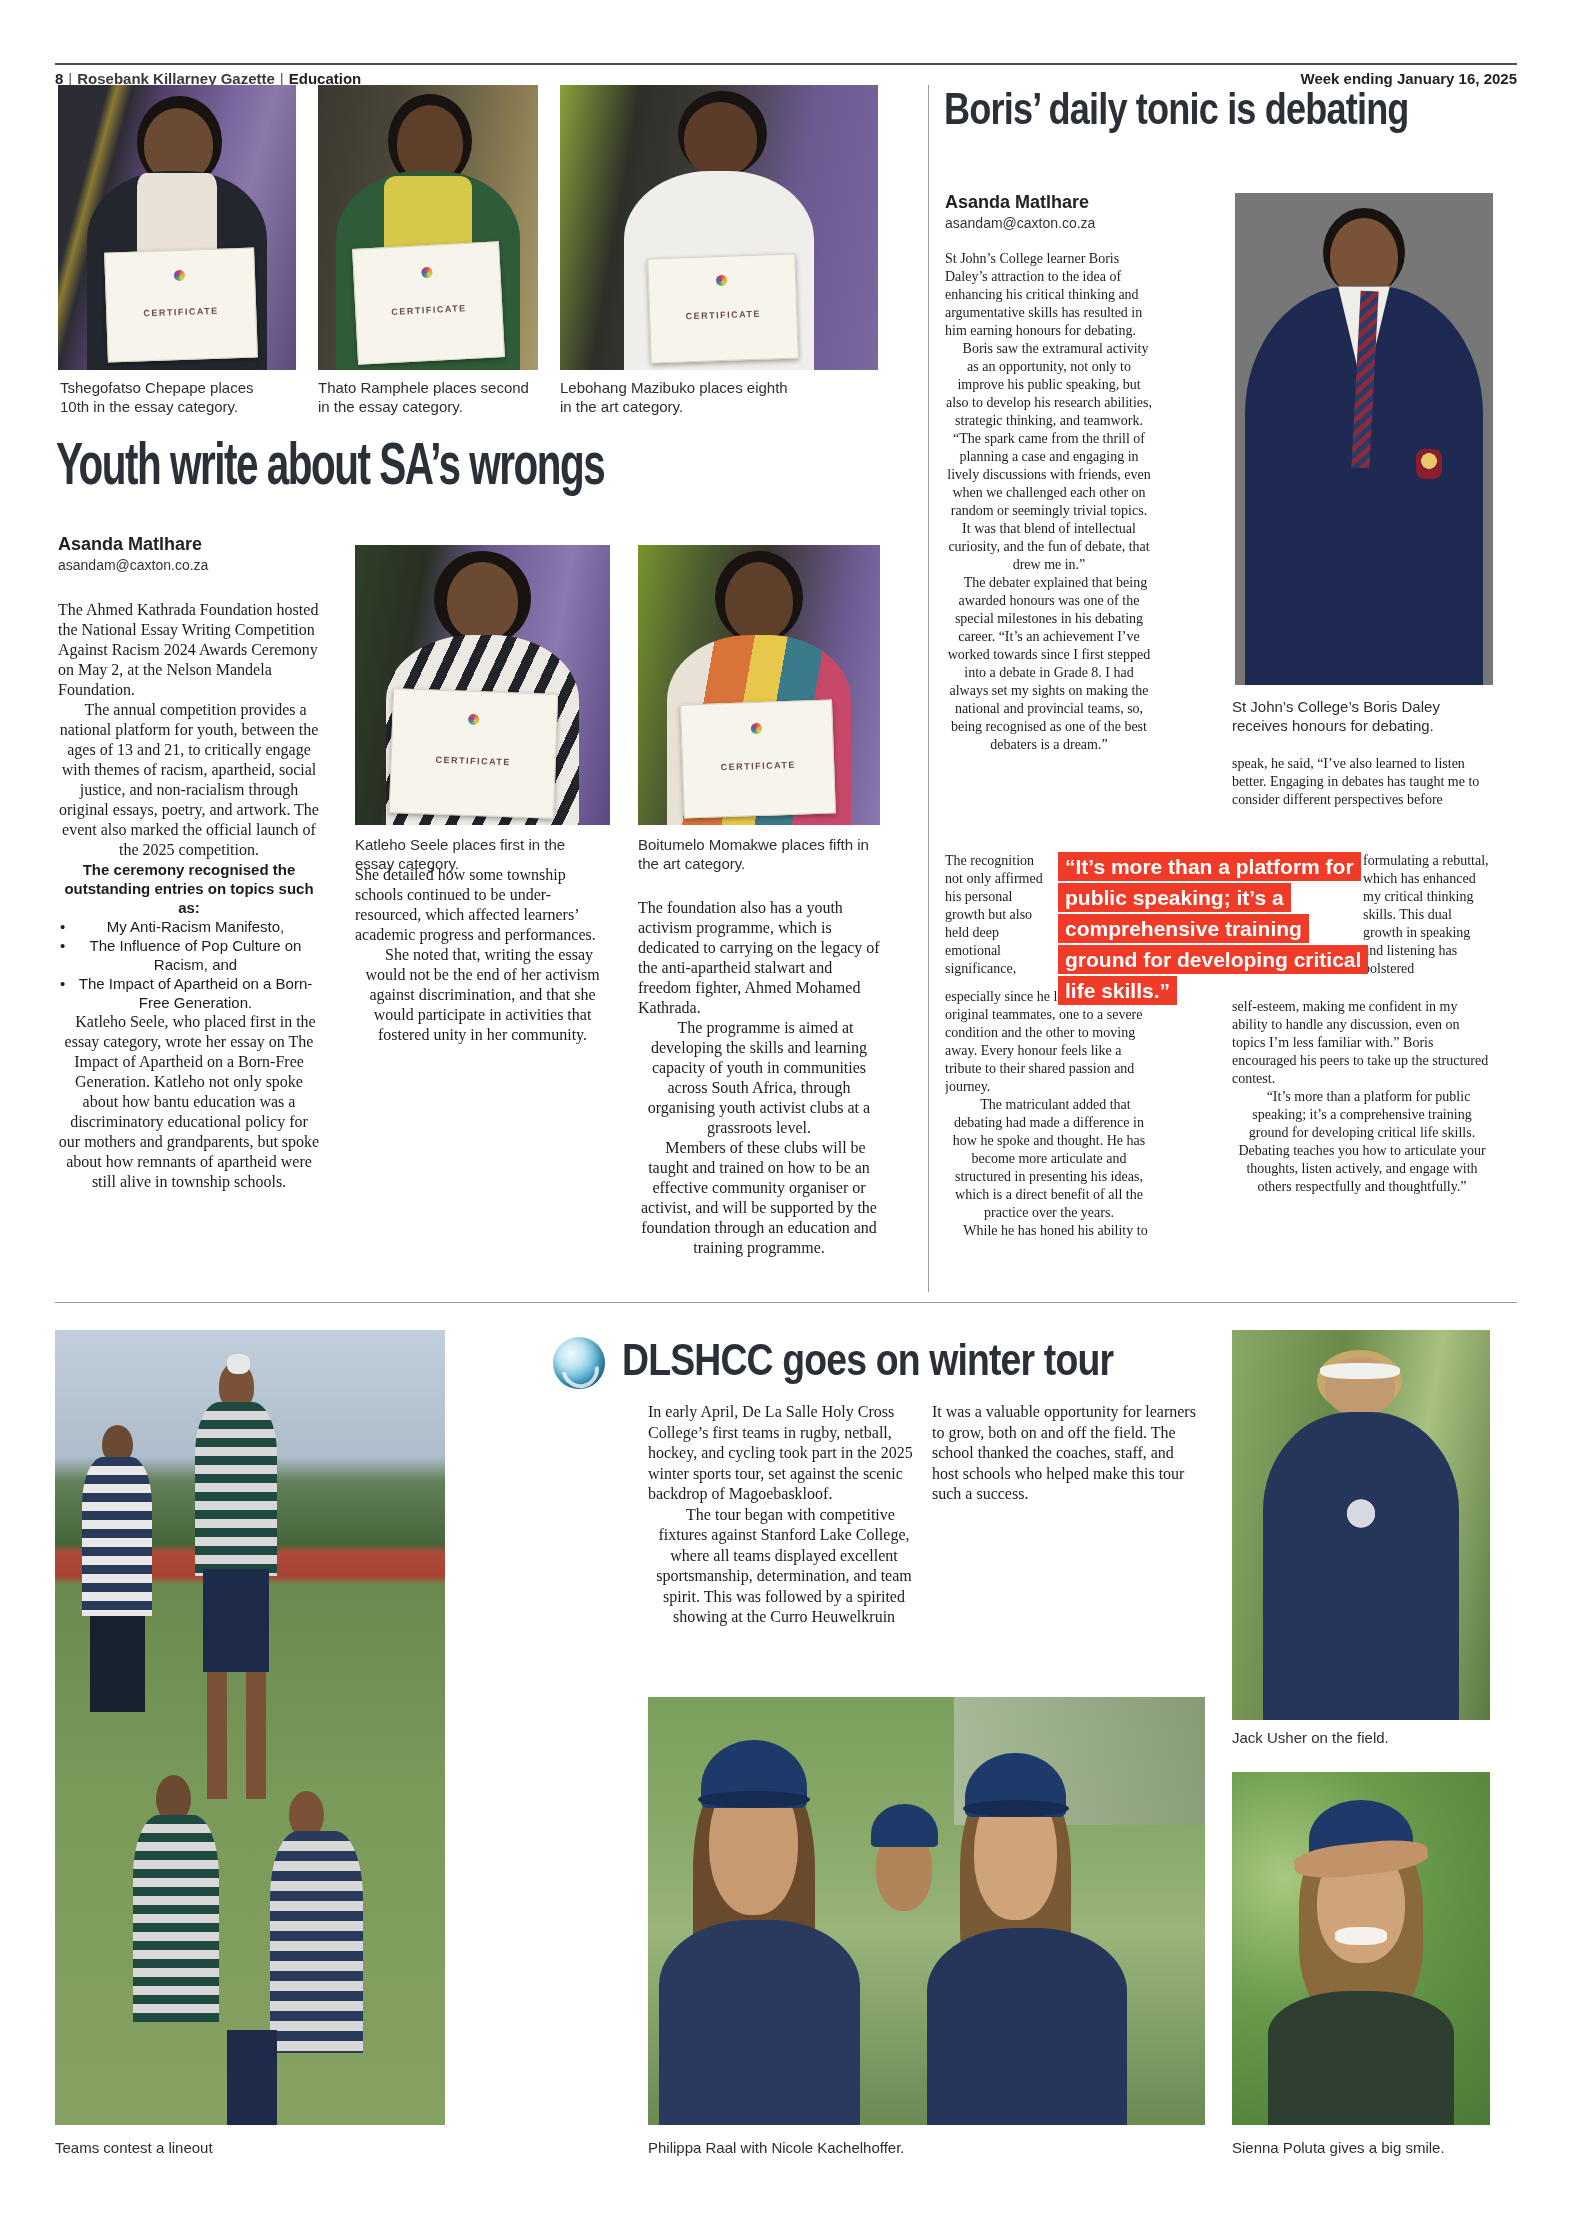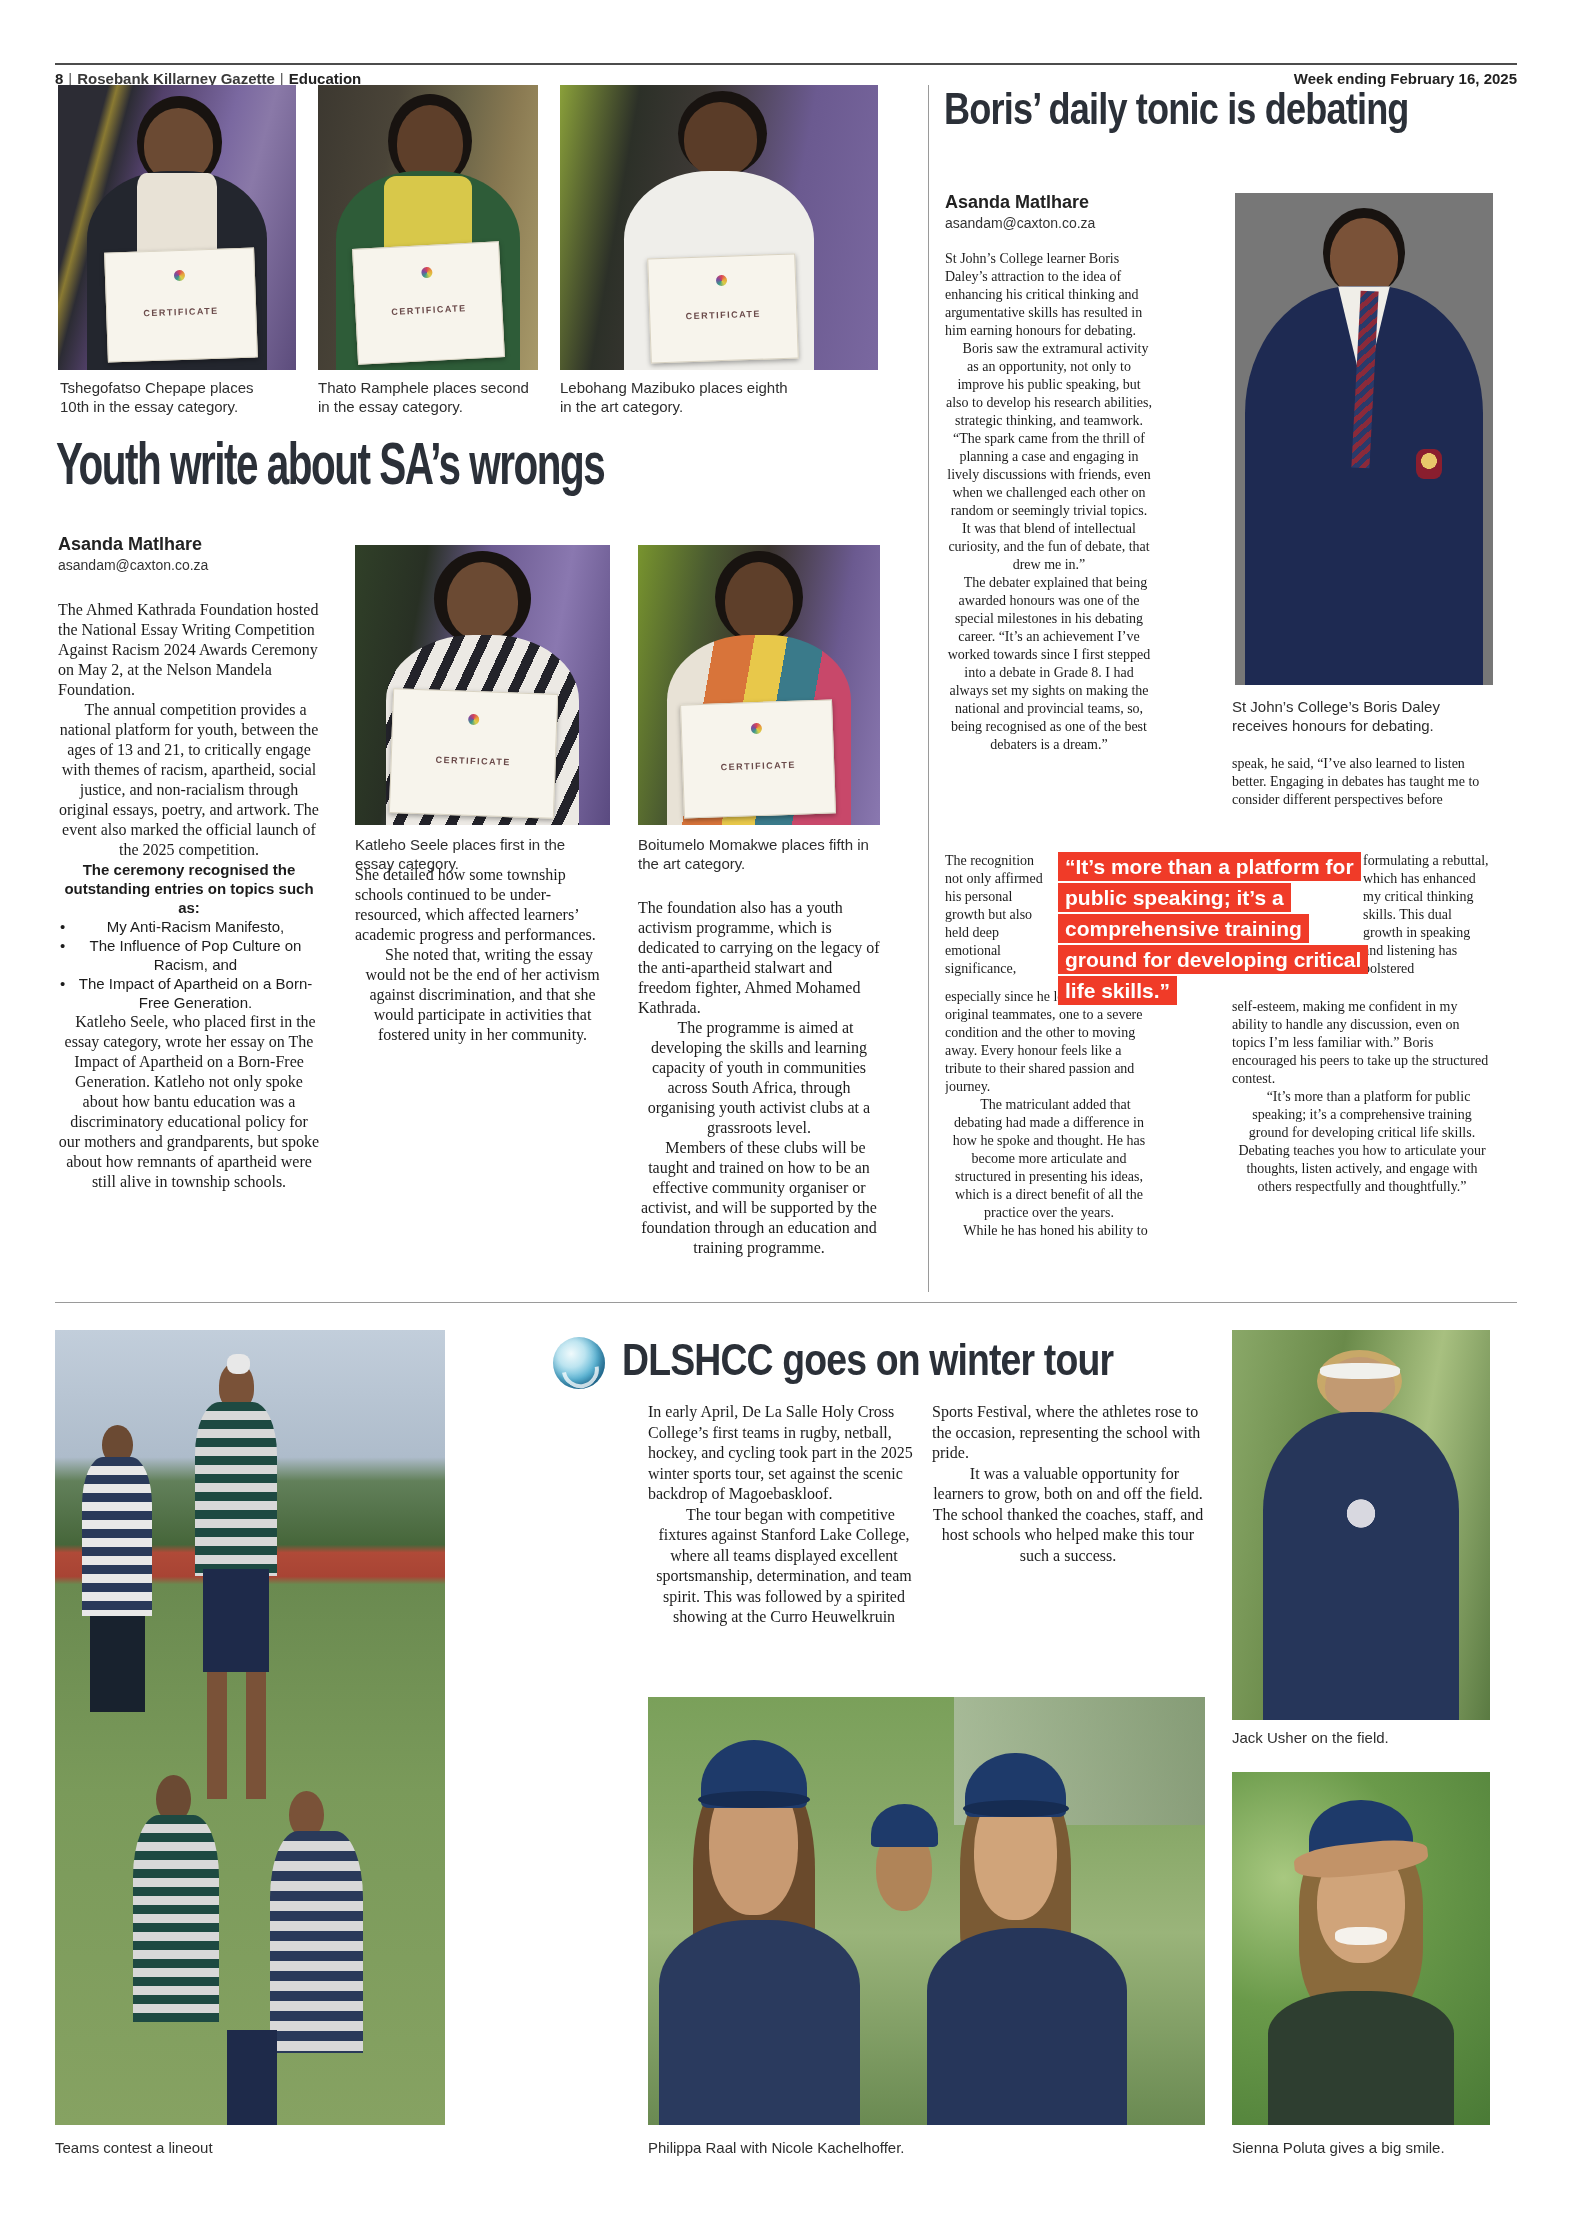--- a/index.html
+++ b/index.html
@@ -85,21 +85,21 @@
 </head>
 <body>
 
 <div class="page">
 
   <div class="header-rule"></div>
   <div class="masthead">
     <div>
       <span class="pg-num">8</span><span class="sep">|</span><span class="pub">Rosebank Killarney Gazette</span><span class="sep">|</span><span class="section">Education</span>
     </div>
-    <div class="date-line">Week ending February 16, 2025</div>
+    <div class="date-line">Week ending January 16, 2025</div>
   </div>
 
   <section>
 
     <div class="photo ph-tshego" style="left:58px;top:85px;width:238px;height:285px;">
       <div class="hair" style="left:33%;top:4%;width:36%;height:32%;"></div>
       <div class="head" style="left:36%;top:8%;width:29%;height:26%;background:#6b4a33;"></div>
       <div class="torso" style="left:12%;top:30%;width:76%;height:75%;background:#23262e;"></div>
       <div class="torso" style="left:33%;top:31%;width:34%;height:40%;background:#e8e2d6;border-radius:12%;"></div>
       <div class="cert" style="left:20%;top:58%;width:62%;height:38%;transform:rotate(-2deg);">
@@ -244,21 +244,20 @@
     <div class="caption" style="left:55px;top:2138px;width:300px;">Teams contest a lineout</div>
 
     <div class="globe"></div>
     <h1 class="headline hl-tour" style="margin:0;">DLSHCC goes on winter tour</h1>
 
     <div class="colbody tour-col" style="left:648px;top:1402px;width:272px;height:280px;">
         <p>In early April, De La Salle Holy Cross College’s first teams in rugby, netball, hockey, and cycling took part in the 2025 winter sports tour, set against the scenic backdrop of Magoebaskloof.</p>
         <p>The tour began with competitive fixtures against Stanford Lake College, where all teams displayed excellent sportsmanship, determination, and team spirit. This was followed by a spirited showing at the Curro Heuwelkruin</p>
       </div>
     <div class="colbody tour-col" style="left:932px;top:1402px;width:272px;height:280px;">
-        <p>Sports Festival, where the athletes rose to the occasion, representing the school with pride.</p>
         <p>It was a valuable opportunity for learners to grow, both on and off the field. The school thanked the coaches, staff, and host schools who helped make this tour such a success.</p>
       </div>
 
     <div class="photo ph-jack" style="left:1232px;top:1330px;width:258px;height:390px;">
       <div class="hair" style="left:33%;top:5%;width:33%;height:16%;background:#c8a868;"></div>
       <div class="head" style="left:36%;top:7%;width:27%;height:15%;background:#c29a72;"></div>
       <div class="shape" style="left:34%;top:8.5%;width:31%;height:4%;background:#f0f0ec;border-radius:40%;"></div>
       <div class="torso" style="left:12%;top:21%;width:76%;height:79%;background:#26365a;"></div>
       <div class="shape" style="left:42%;top:40%;width:16%;height:14%;background:radial-gradient(circle,#d8d8e0 0 40%,#26365a 42%);border-radius:50%;"></div>
     </div>

